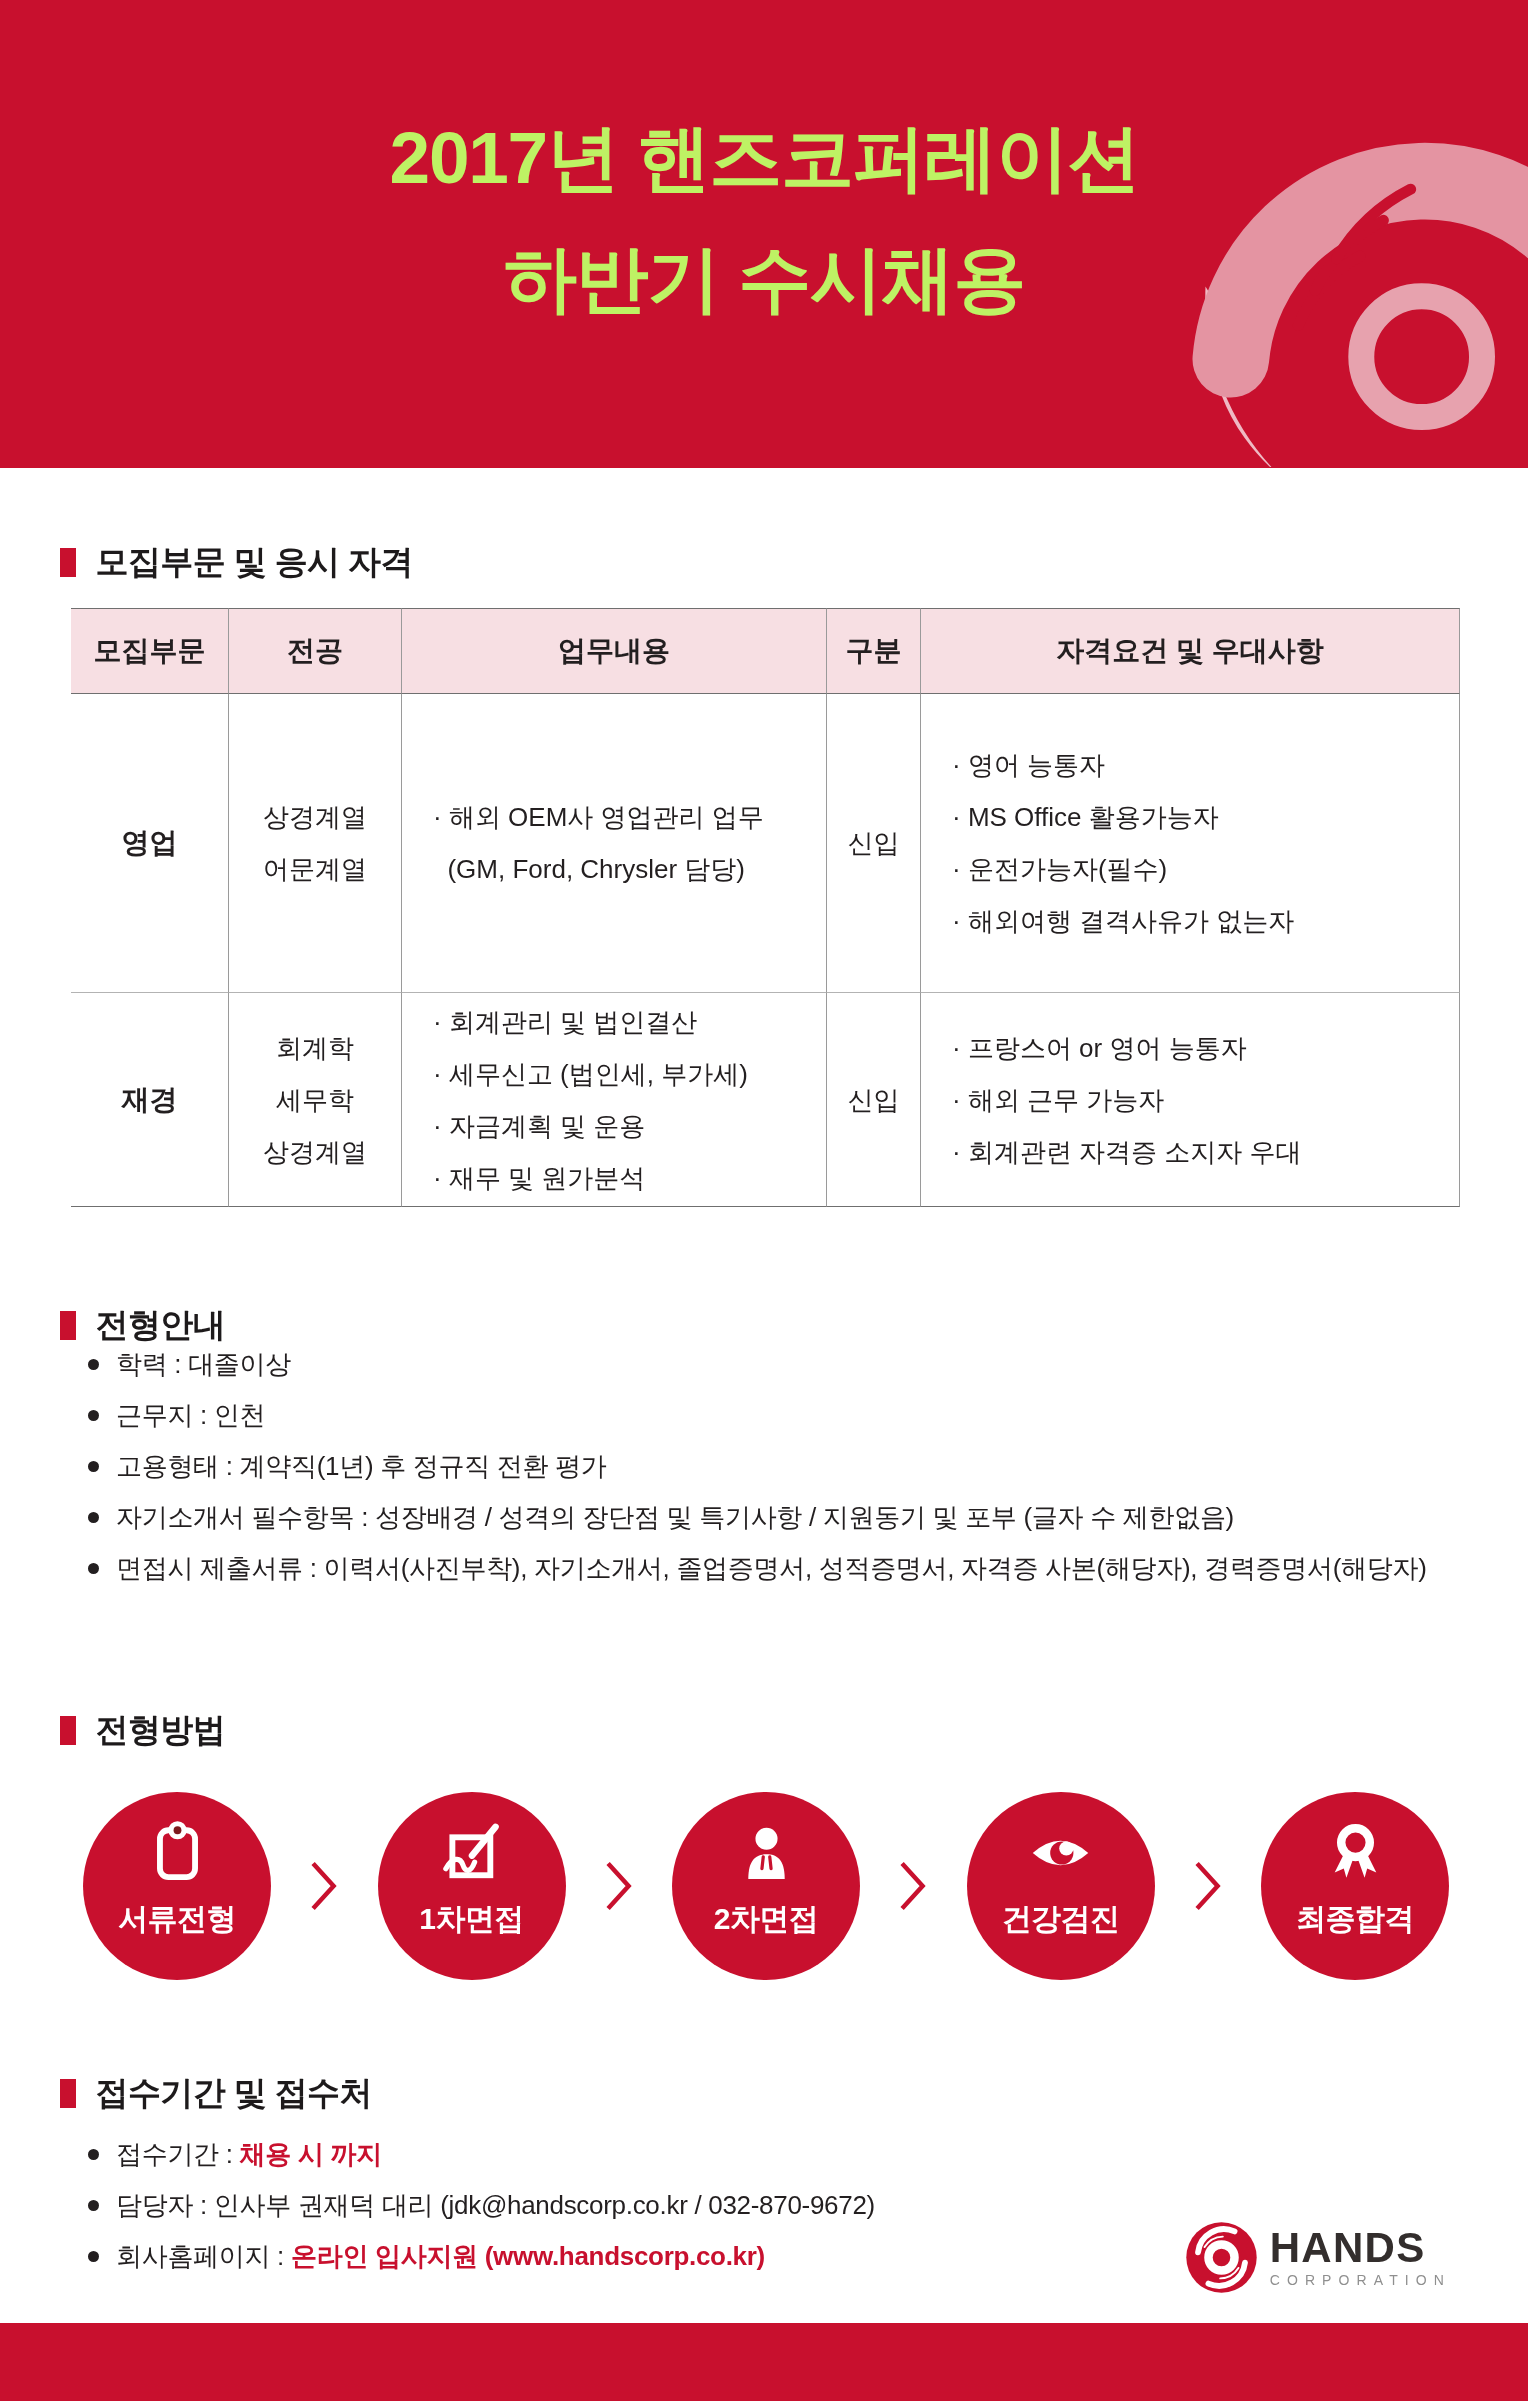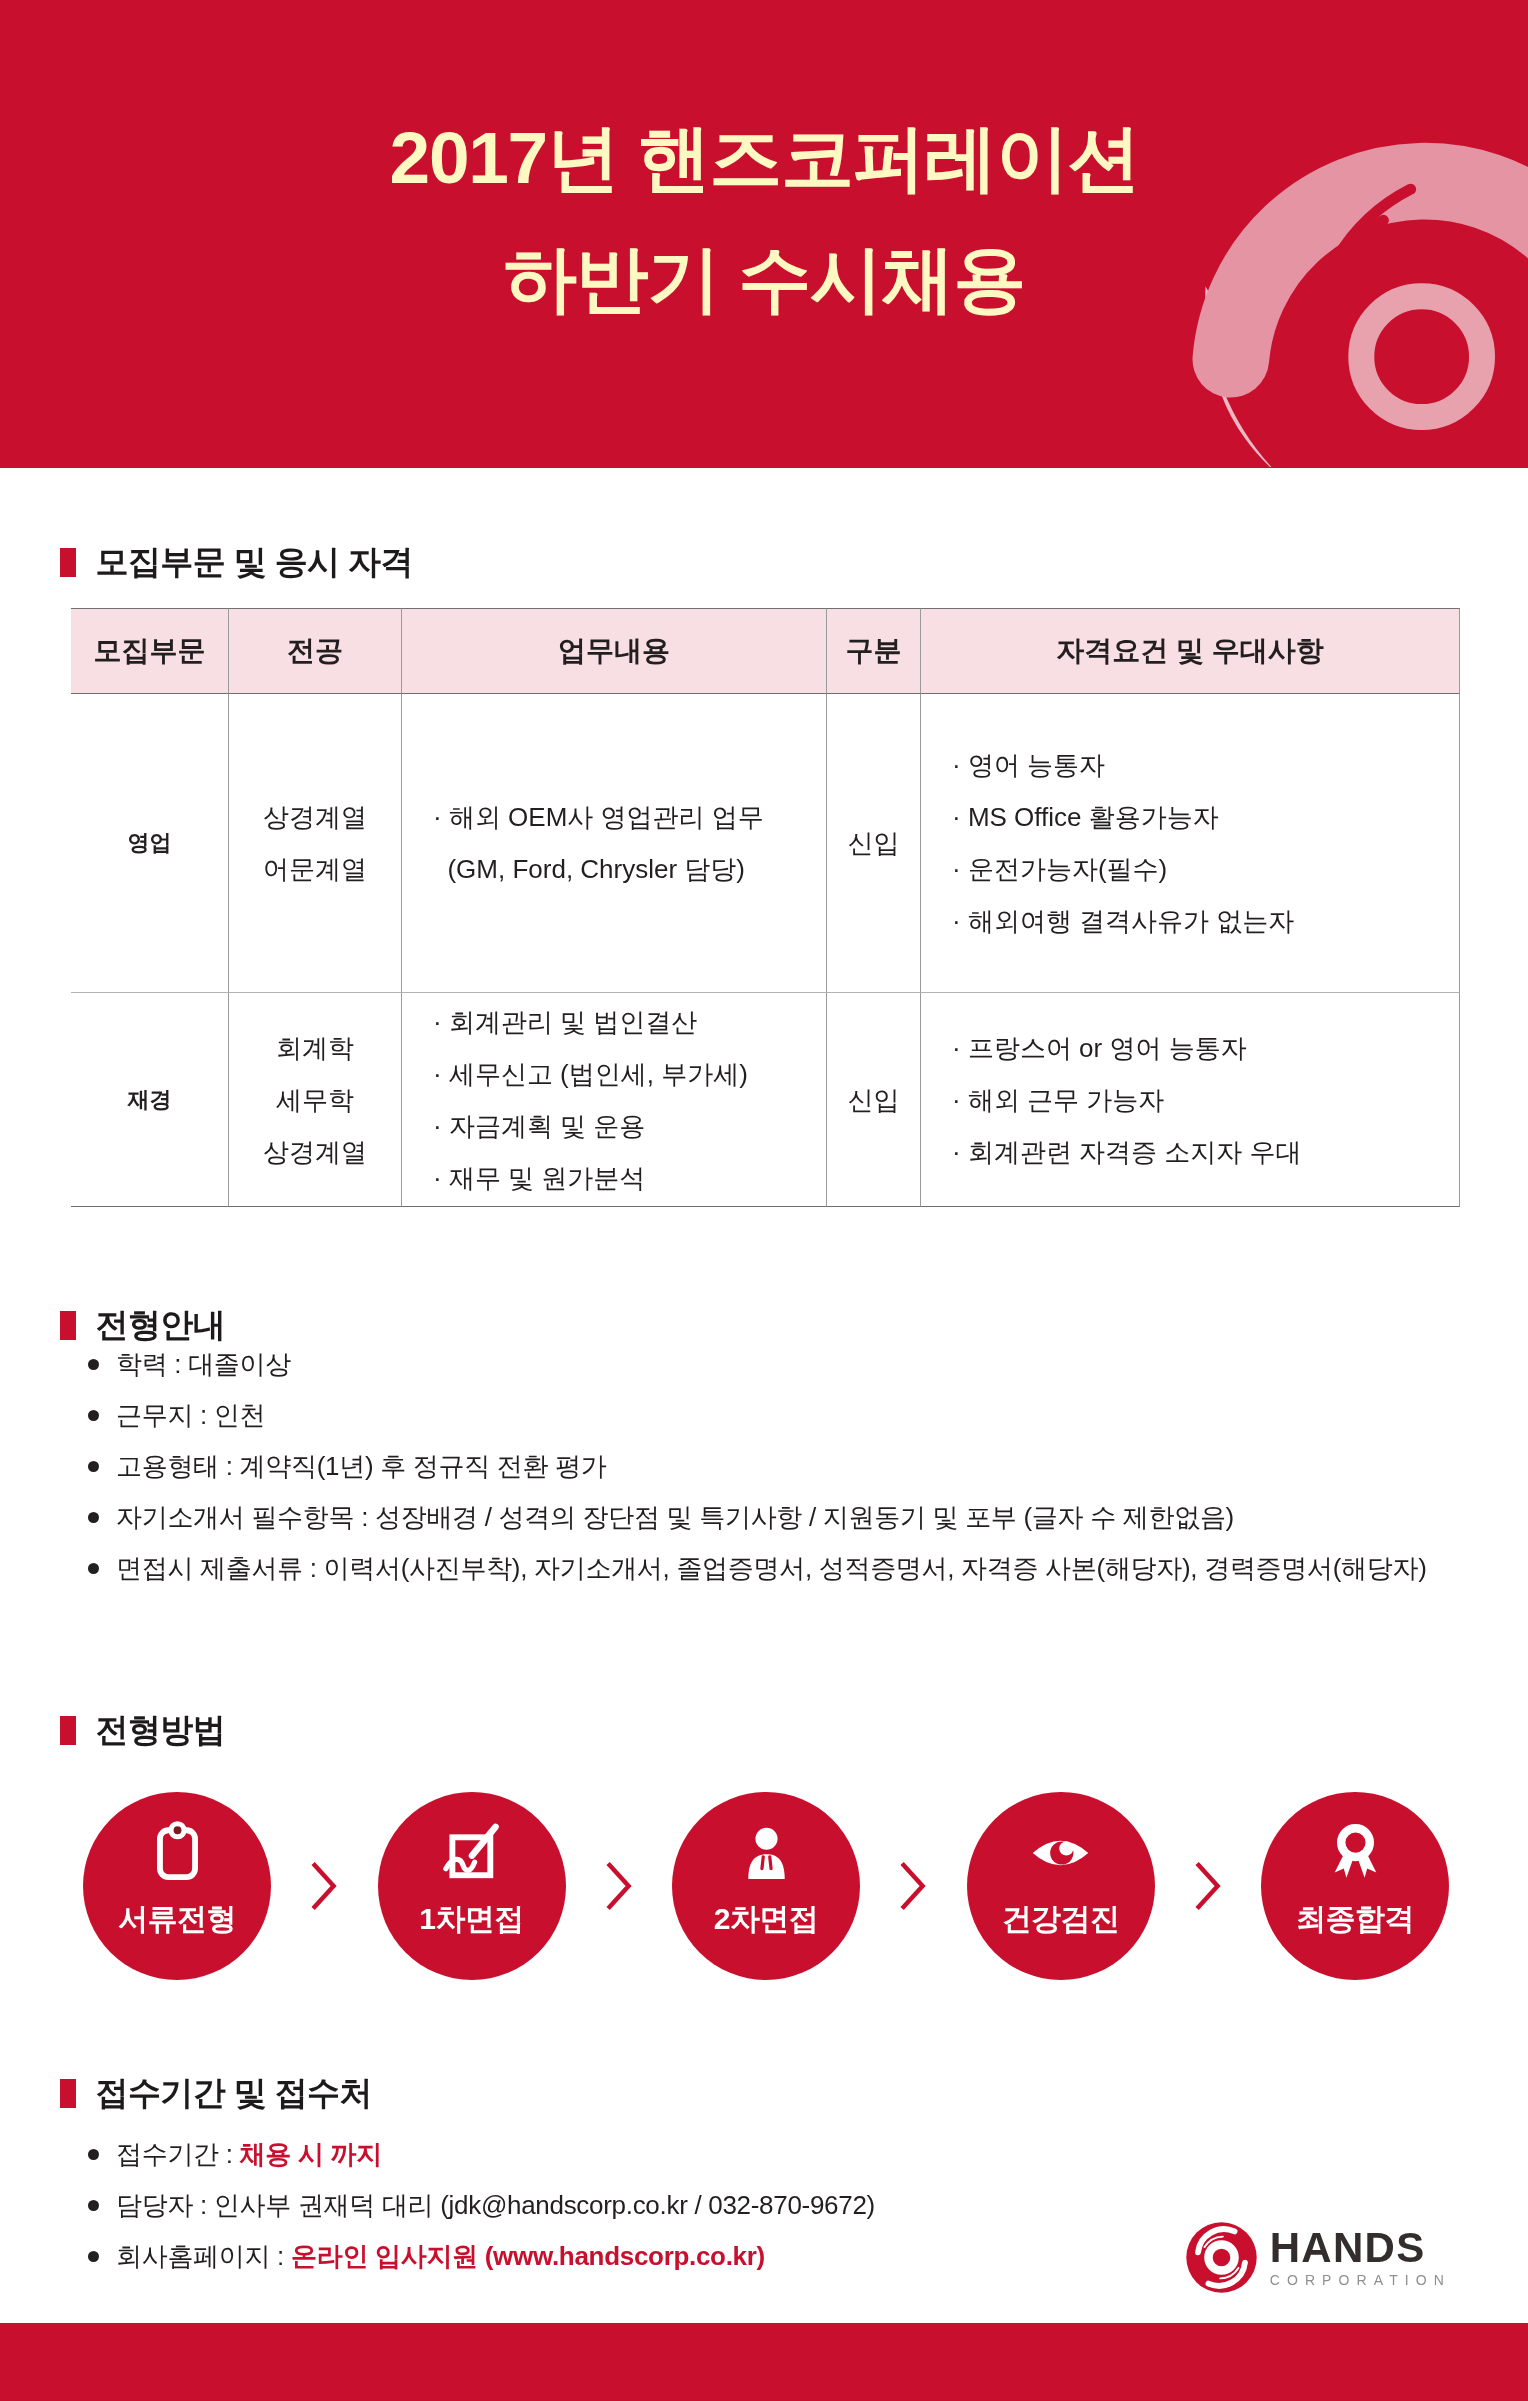--- a/index.html
+++ b/index.html
@@ -3,38 +3,38 @@
 <meta charset="utf-8">
 <style>
   html,body{margin:0;padding:0;background:#ffffff;}
   #page{
     position:relative;width:1529px;height:2401px;background:#ffffff;overflow:hidden;
     font-family:"Liberation Sans","DejaVu Sans",sans-serif;color:#231f20;
   }
   
   .hdr{position:absolute;left:0;top:0;width:1529px;height:468px;background:#C8102E;overflow:hidden;}
   .hdr-title{
-    position:absolute;left:0;top:97px;width:1529px;text-align:center;color:#fef9c3;
+    position:absolute;left:0;top:97px;width:1529px;text-align:center;color:#bef264;
     font-size:73px;font-weight:700;letter-spacing:-1.3px;line-height:121px;
   }
   .wheel-art{position:absolute;right:0;top:97px;width:364px;height:370px;}
   
   .sec-head{position:absolute;display:flex;align-items:center;}
   .sec-sq{width:16px;height:29px;background:#C8102E;margin-right:19.5px;flex:0 0 auto;}
   .sec-txt{font-size:33px;font-weight:700;color:#1d1a1b;letter-spacing:-0.6px;}
   
   .tbl{position:absolute;left:71px;top:608px;width:1388px;display:grid;
        grid-template-columns:158px 173px 425px 94px 539px;
        grid-template-rows:86px 299px 214px;}
   .tc{border-right:1.3px solid #9a9a9a;display:flex;flex-direction:column;justify-content:center;
       align-items:center;font-size:26px;line-height:52px;white-space:pre;}
   .tc.hd{background:#F7DFE3;border-top:1.9px solid #6f6f6f;border-bottom:1.9px solid #6f6f6f;
       font-weight:700;font-size:28px;}
   .tc.left{align-items:flex-start;padding-left:31px;box-sizing:border-box;}
-  .tc.part{font-weight:700;font-size:22px;}
+  .tc.part{font-weight:700;font-size:28px;}
   .tc.r1{border-bottom:1.3px solid #b3b3b3;}
   .tc.r2{border-bottom:1.9px solid #6f6f6f;}
   
   .blist{position:absolute;left:88px;}
   .bitem{display:flex;align-items:center;height:51px;font-size:26px;letter-spacing:-0.3px;white-space:pre;}
   .bdot{width:11px;height:11px;border-radius:50%;background:#231f20;margin-right:17px;flex:0 0 auto;}
   .accent{color:#C8102E;font-weight:700;}
   
   .proc{position:absolute;left:83px;top:1792px;width:1366px;display:flex;
         justify-content:space-between;align-items:center;}

